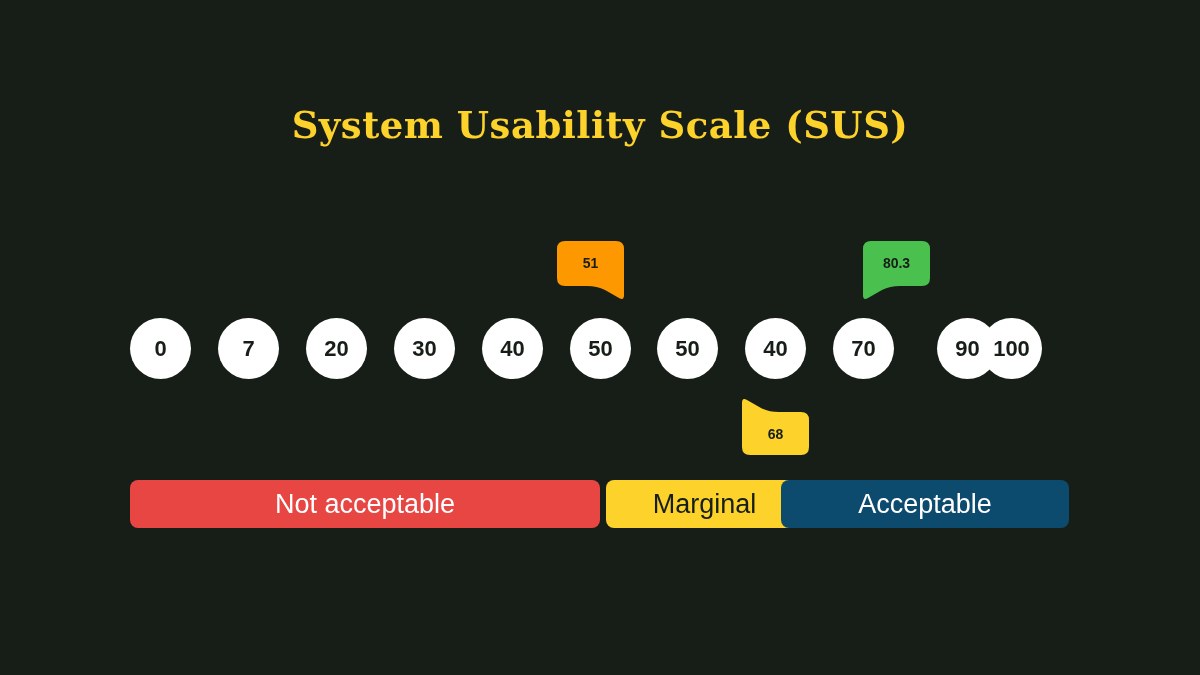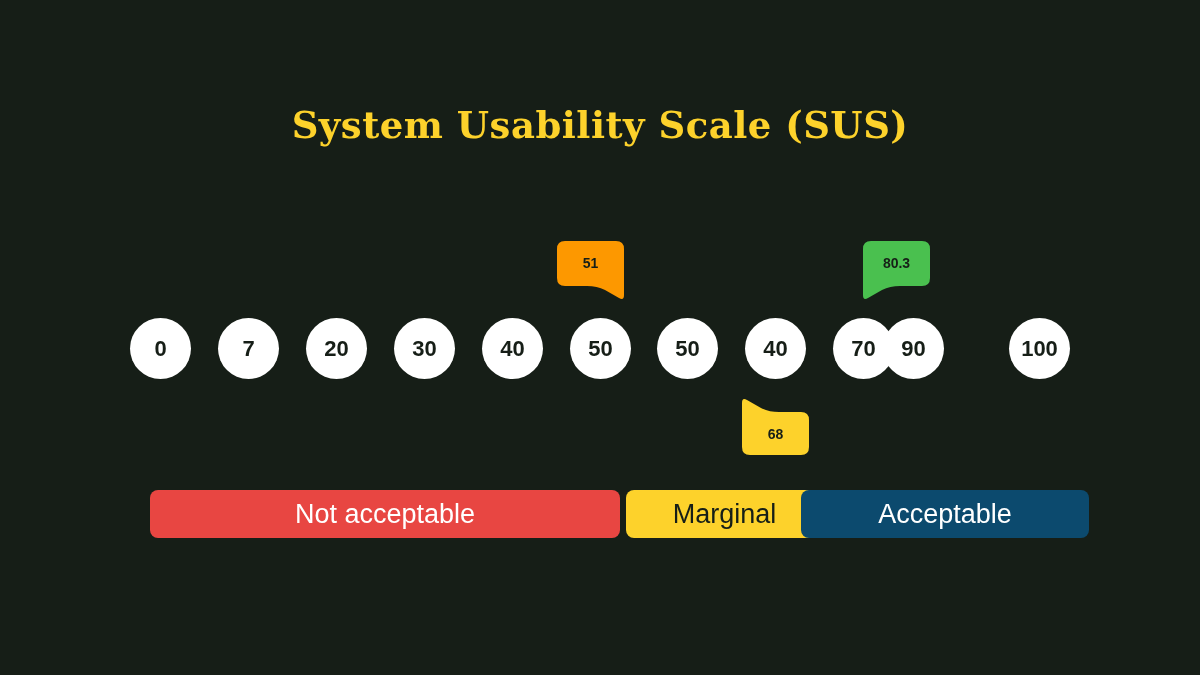--- a/index.html
+++ b/index.html
@@ -25,43 +25,43 @@
   }
   .callout {
     position:absolute; width:67px; height:60px;padding-left:48px;
   }
   .callout svg { position:absolute; left:0; top:0; }
   .callout .lbl {
     position:absolute; left:0; width:67px; text-align:center;
     font-weight:bold; font-size:14px; color:#161e17;
   }
   .band {
-    position:absolute; top:490px; height:48px;
+    position:absolute; top:480px; height:48px;
     border-radius:8px;
     display:flex; align-items:center; justify-content:center;
-    font-size:27px; font-weight:500;margin-left:20px;
+    font-size:27px; font-weight:500;
   }
 </style>
 </head>
 <body>
 
 <div class="title">System Usability Scale (SUS)</div>
 
 <div>
   <div class="tick" style="left:130px">0</div>
   <div class="tick" style="left:218px">7</div>
   <div class="tick" style="left:306px">20</div>
   <div class="tick" style="left:394px">30</div>
   <div class="tick" style="left:482px">40</div>
   <div class="tick" style="left:570px">50</div>
   <div class="tick" style="left:657px">50</div>
   <div class="tick" style="left:745px">40</div>
   <div class="tick" style="left:833px">70</div>
-  <div class="tick" style="left:883px">90</div>
-  <div class="tick" style="left:1009px">100</div>
+  <div class="tick" style="left:937px">90</div>
+  <div class="tick" style="left:981px">100</div>
 </div>
 
 <div class="callout" style="left:557px; top:241px">
   <svg width="67" height="60" viewBox="0 0 67 60">
     <path d="M8 0 H59 Q67 0 67 8 V54 Q67 60 62 57 L48 49 Q40 45 30 45 H8 Q0 45 0 37 V8 Q0 0 8 0 Z" fill="#fd9800"></path>
   </svg>
   <div class="lbl" style="top:14px">51</div>
 </div>
 
 <div class="callout" style="left:863px; top:241px">

